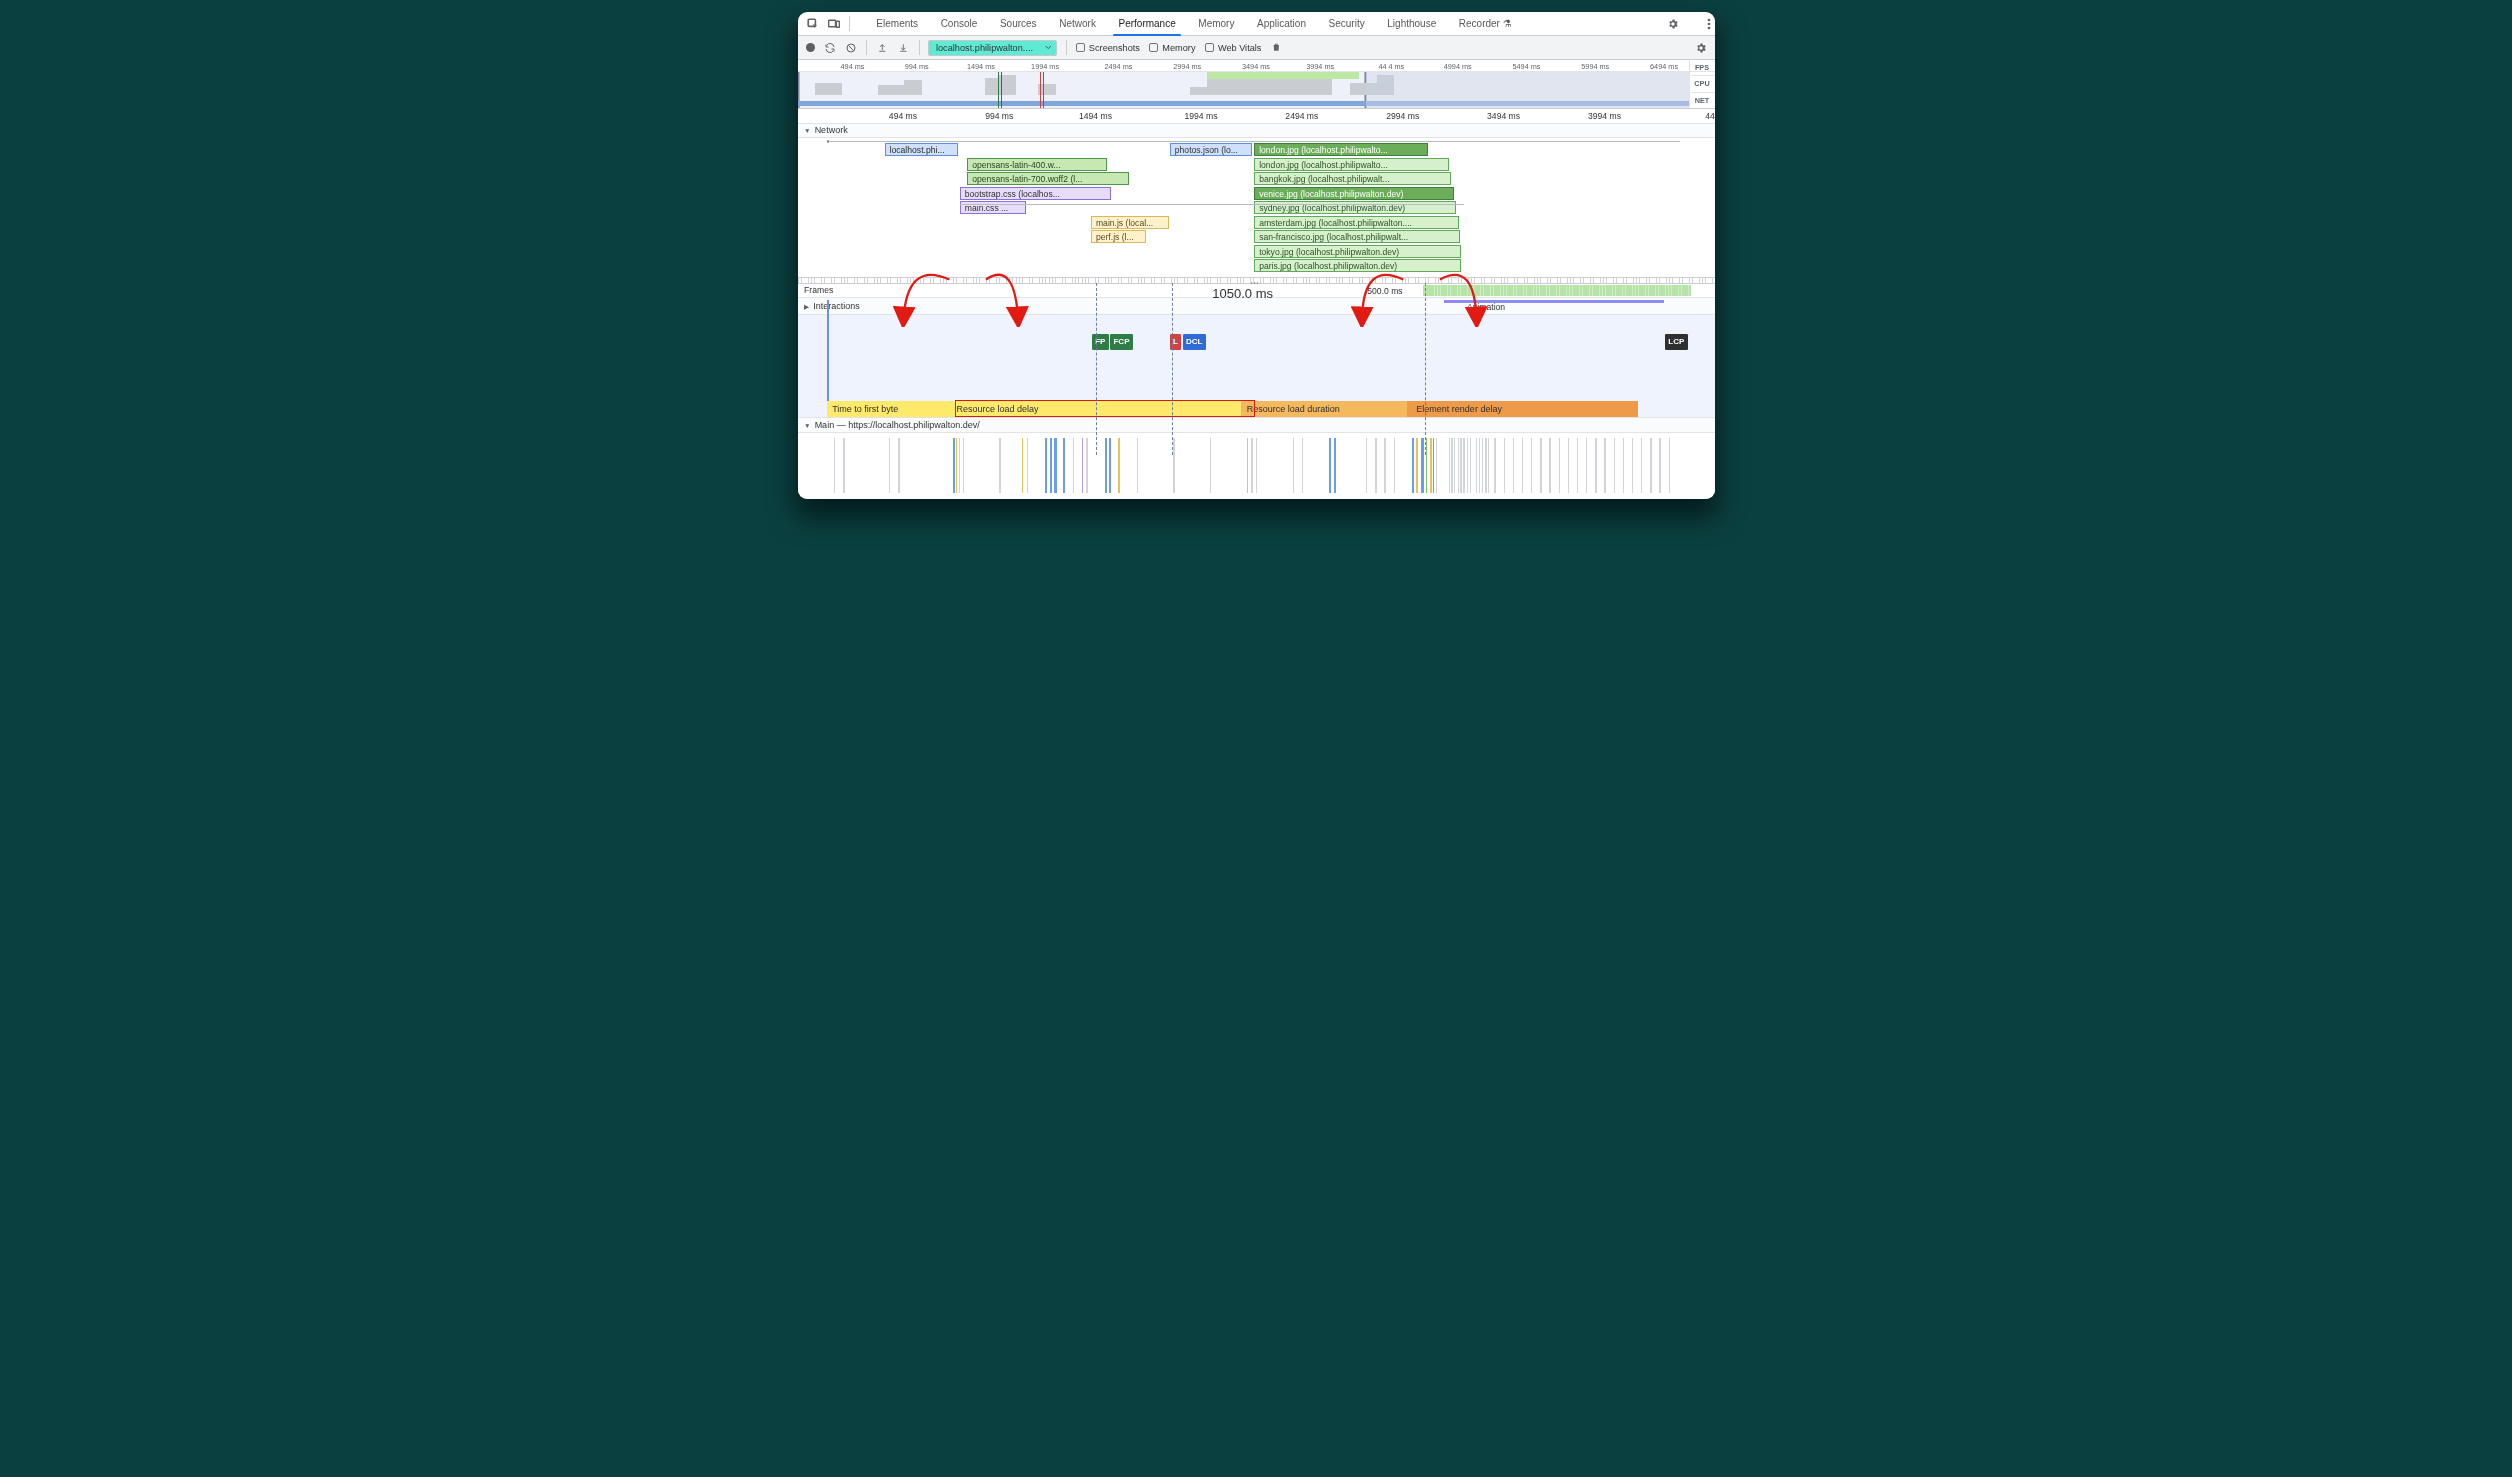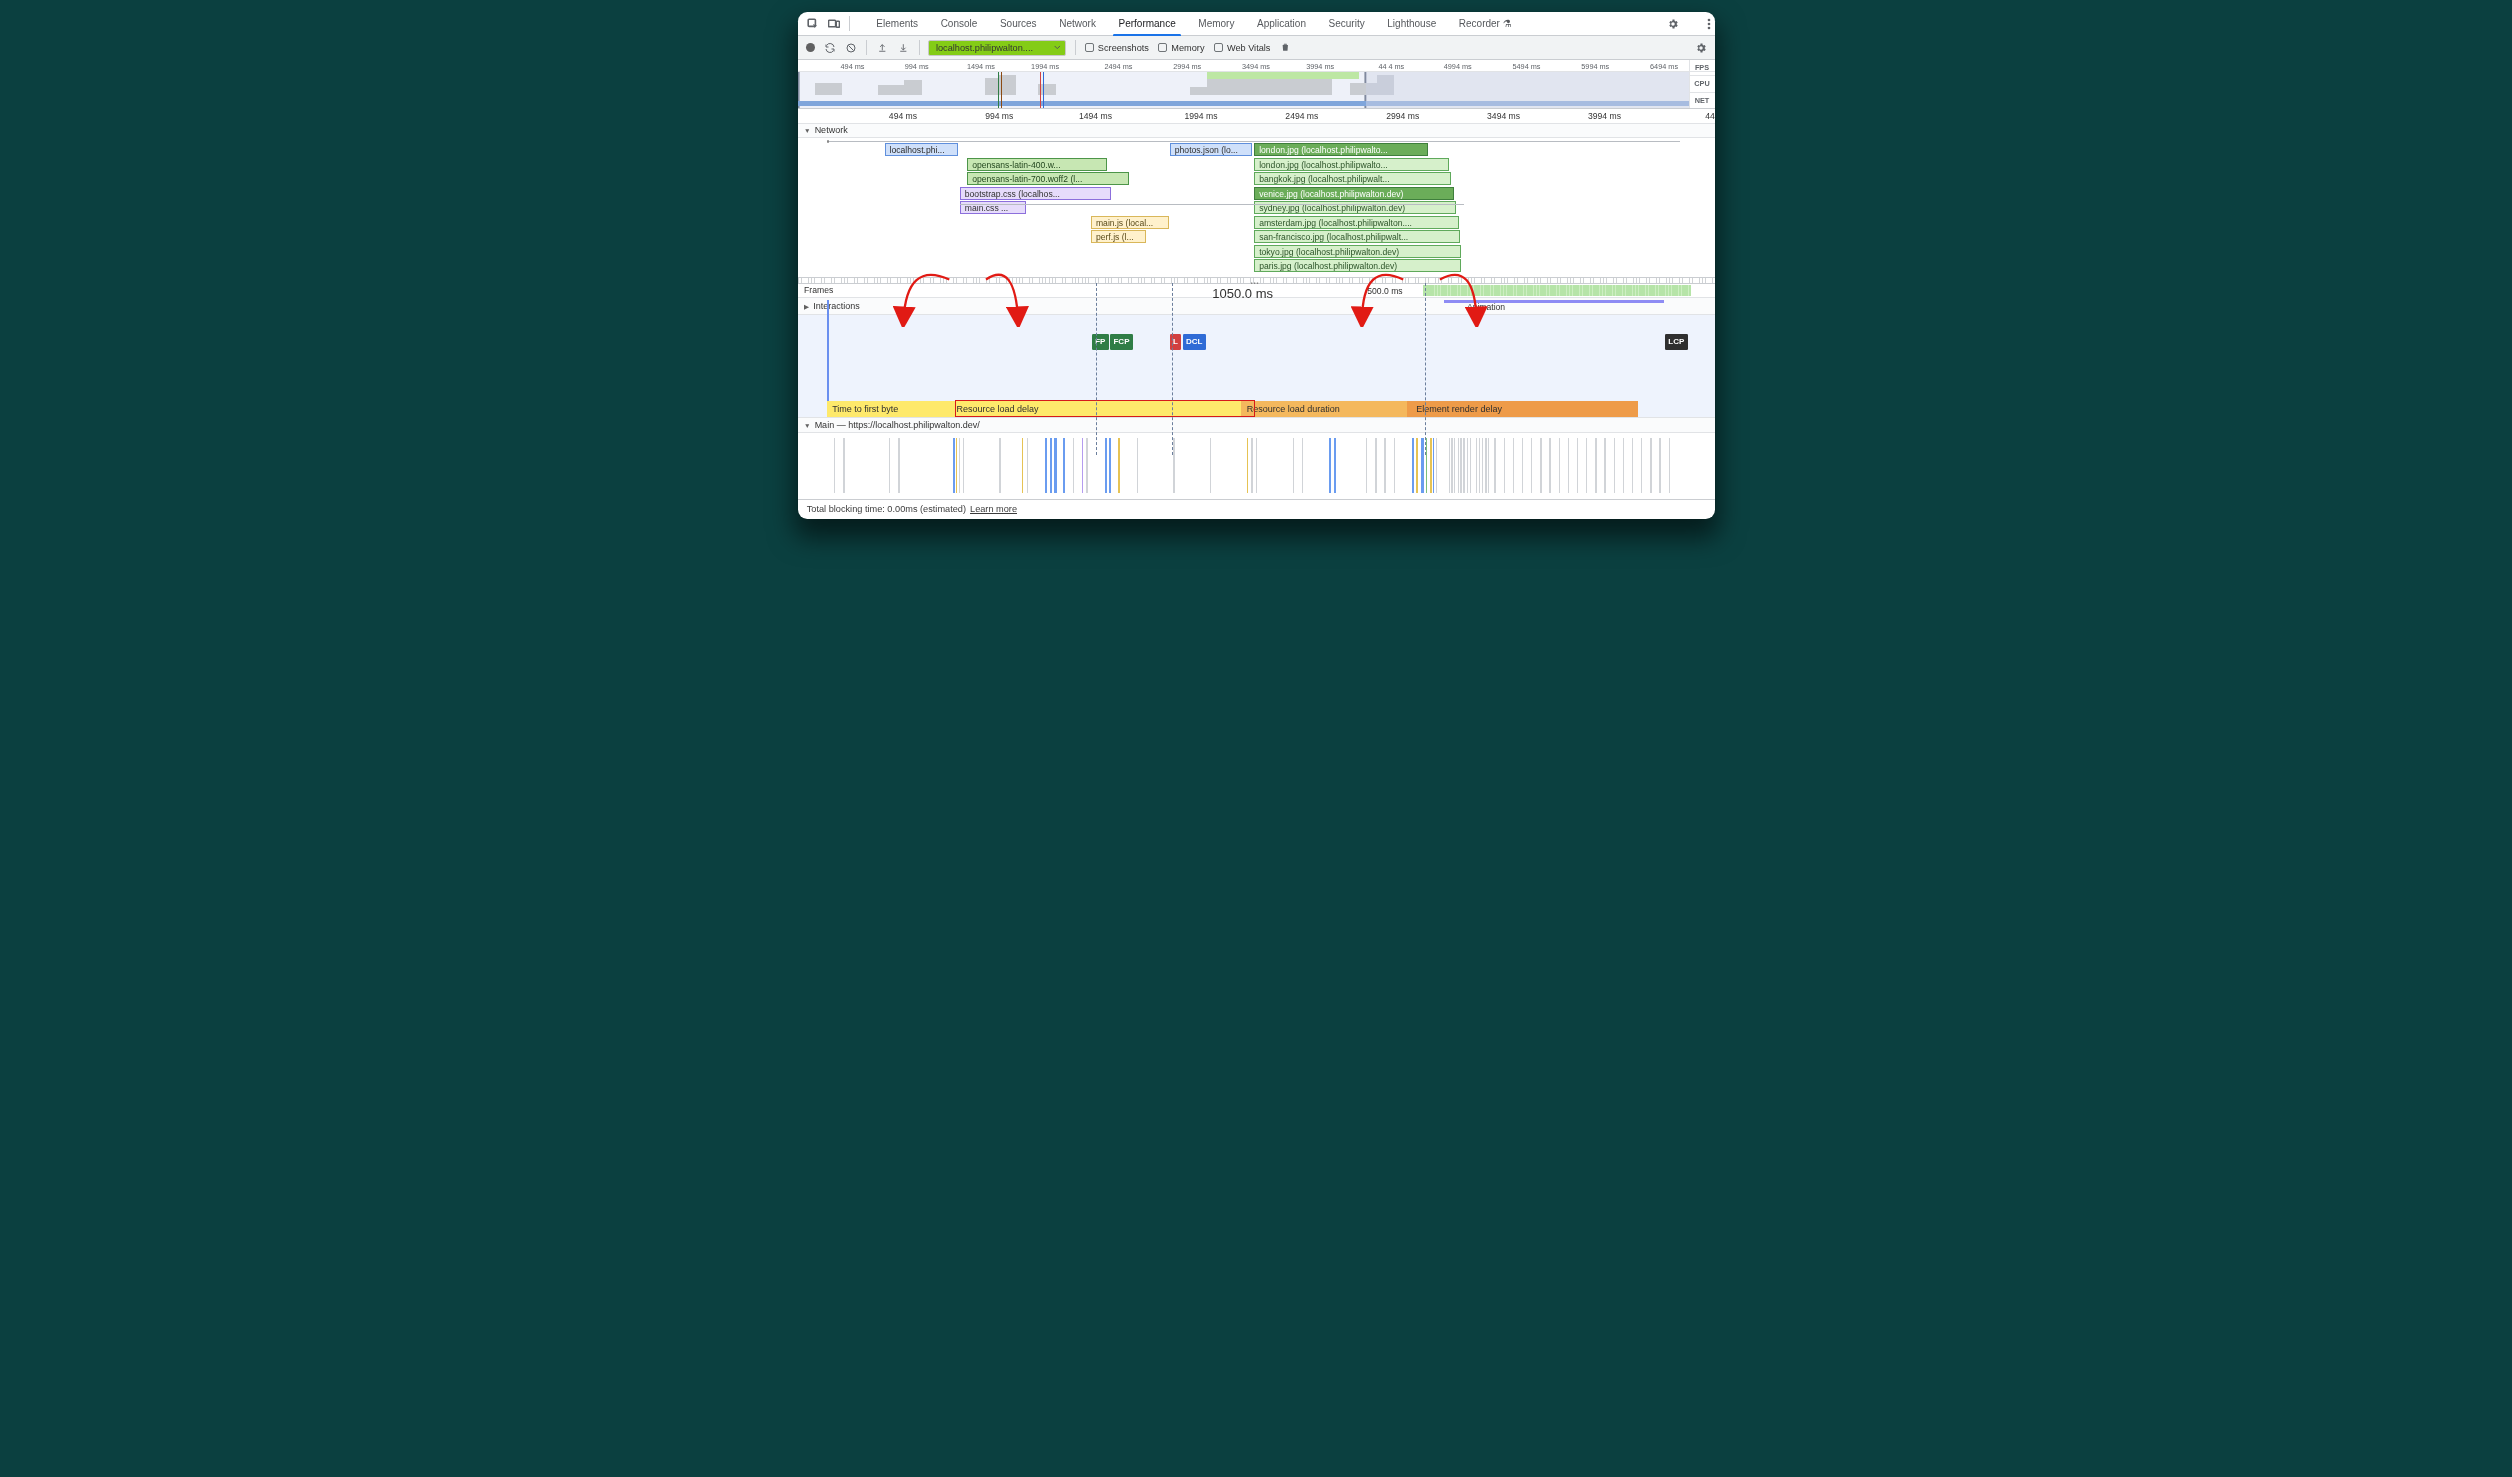--- a/index.html
+++ b/index.html
@@ -65,22 +65,22 @@
   .icon-btn{width:12px;height:12px;display:inline-flex;align-items:center;justify-content:center;color:#5f6368;}
 
   
   .toolbar{
     display:flex;align-items:center;height:24px;
     border-bottom:0.7px solid var(--border);
     padding:0 8px;gap:9.2px;background:var(--panel);
   }
   .rec{width:9.2px;height:9.2px;border-radius:50%;background:#606061;}
   .dropdown{
-    display:flex;align-items:center;gap:21px;
-    border:0.7px solid #c8c8c8;background:#84cc16;border-radius:2px;
+    display:flex;align-items:center;gap:12px;
+    border:0.7px solid #c8c8c8;background:#5eead4;border-radius:2px;
     height:16px;padding:0 4px 0 6.6px;font-size:9.2px;color:#333;max-width:139px;
   }
   .dropdown span{white-space:nowrap;overflow:hidden;text-overflow:ellipsis;}
   .cbox{display:flex;align-items:center;gap:4px;font-size:9.2px;color:#333;}
   .cbox .box{width:9.2px;height:9.2px;border:1px solid #707578;border-radius:2px;}
 
   
   .overview{position:relative;height:49px;border-bottom:0.7px solid var(--border);}
   .ov-ticks{position:relative;height:12px;border-bottom:0.7px solid var(--rule);}
   .ov-ticks .tick{position:absolute;top:2px;font-size:7.3px;color:#5f6368;transform:translateX(-50%);}
@@ -493,20 +493,16 @@
           <div class="task g" style="left: 93%;"></div>
           <div class="task g" style="left: 94%;"></div>
           <div class="task g" style="left: 95%;"></div>
         </div>
 
     <div class="vguide" style="left: 32.5%; top: 174px; height: 172px;"></div>
         <div class="vguide" style="left: 40.8%; top: 174px; height: 172px;"></div>
         <div class="vguide" style="left: 68.4%; top: 174px; height: 172px;"></div>
       </div>
 
-    <div class="footer">
-      <span>Total blocking time: 0.00ms (estimated)</span>
-      <a href="#">Learn more</a>
-    </div>
 
   </div>
 </div>
 
 
 </body></html>

